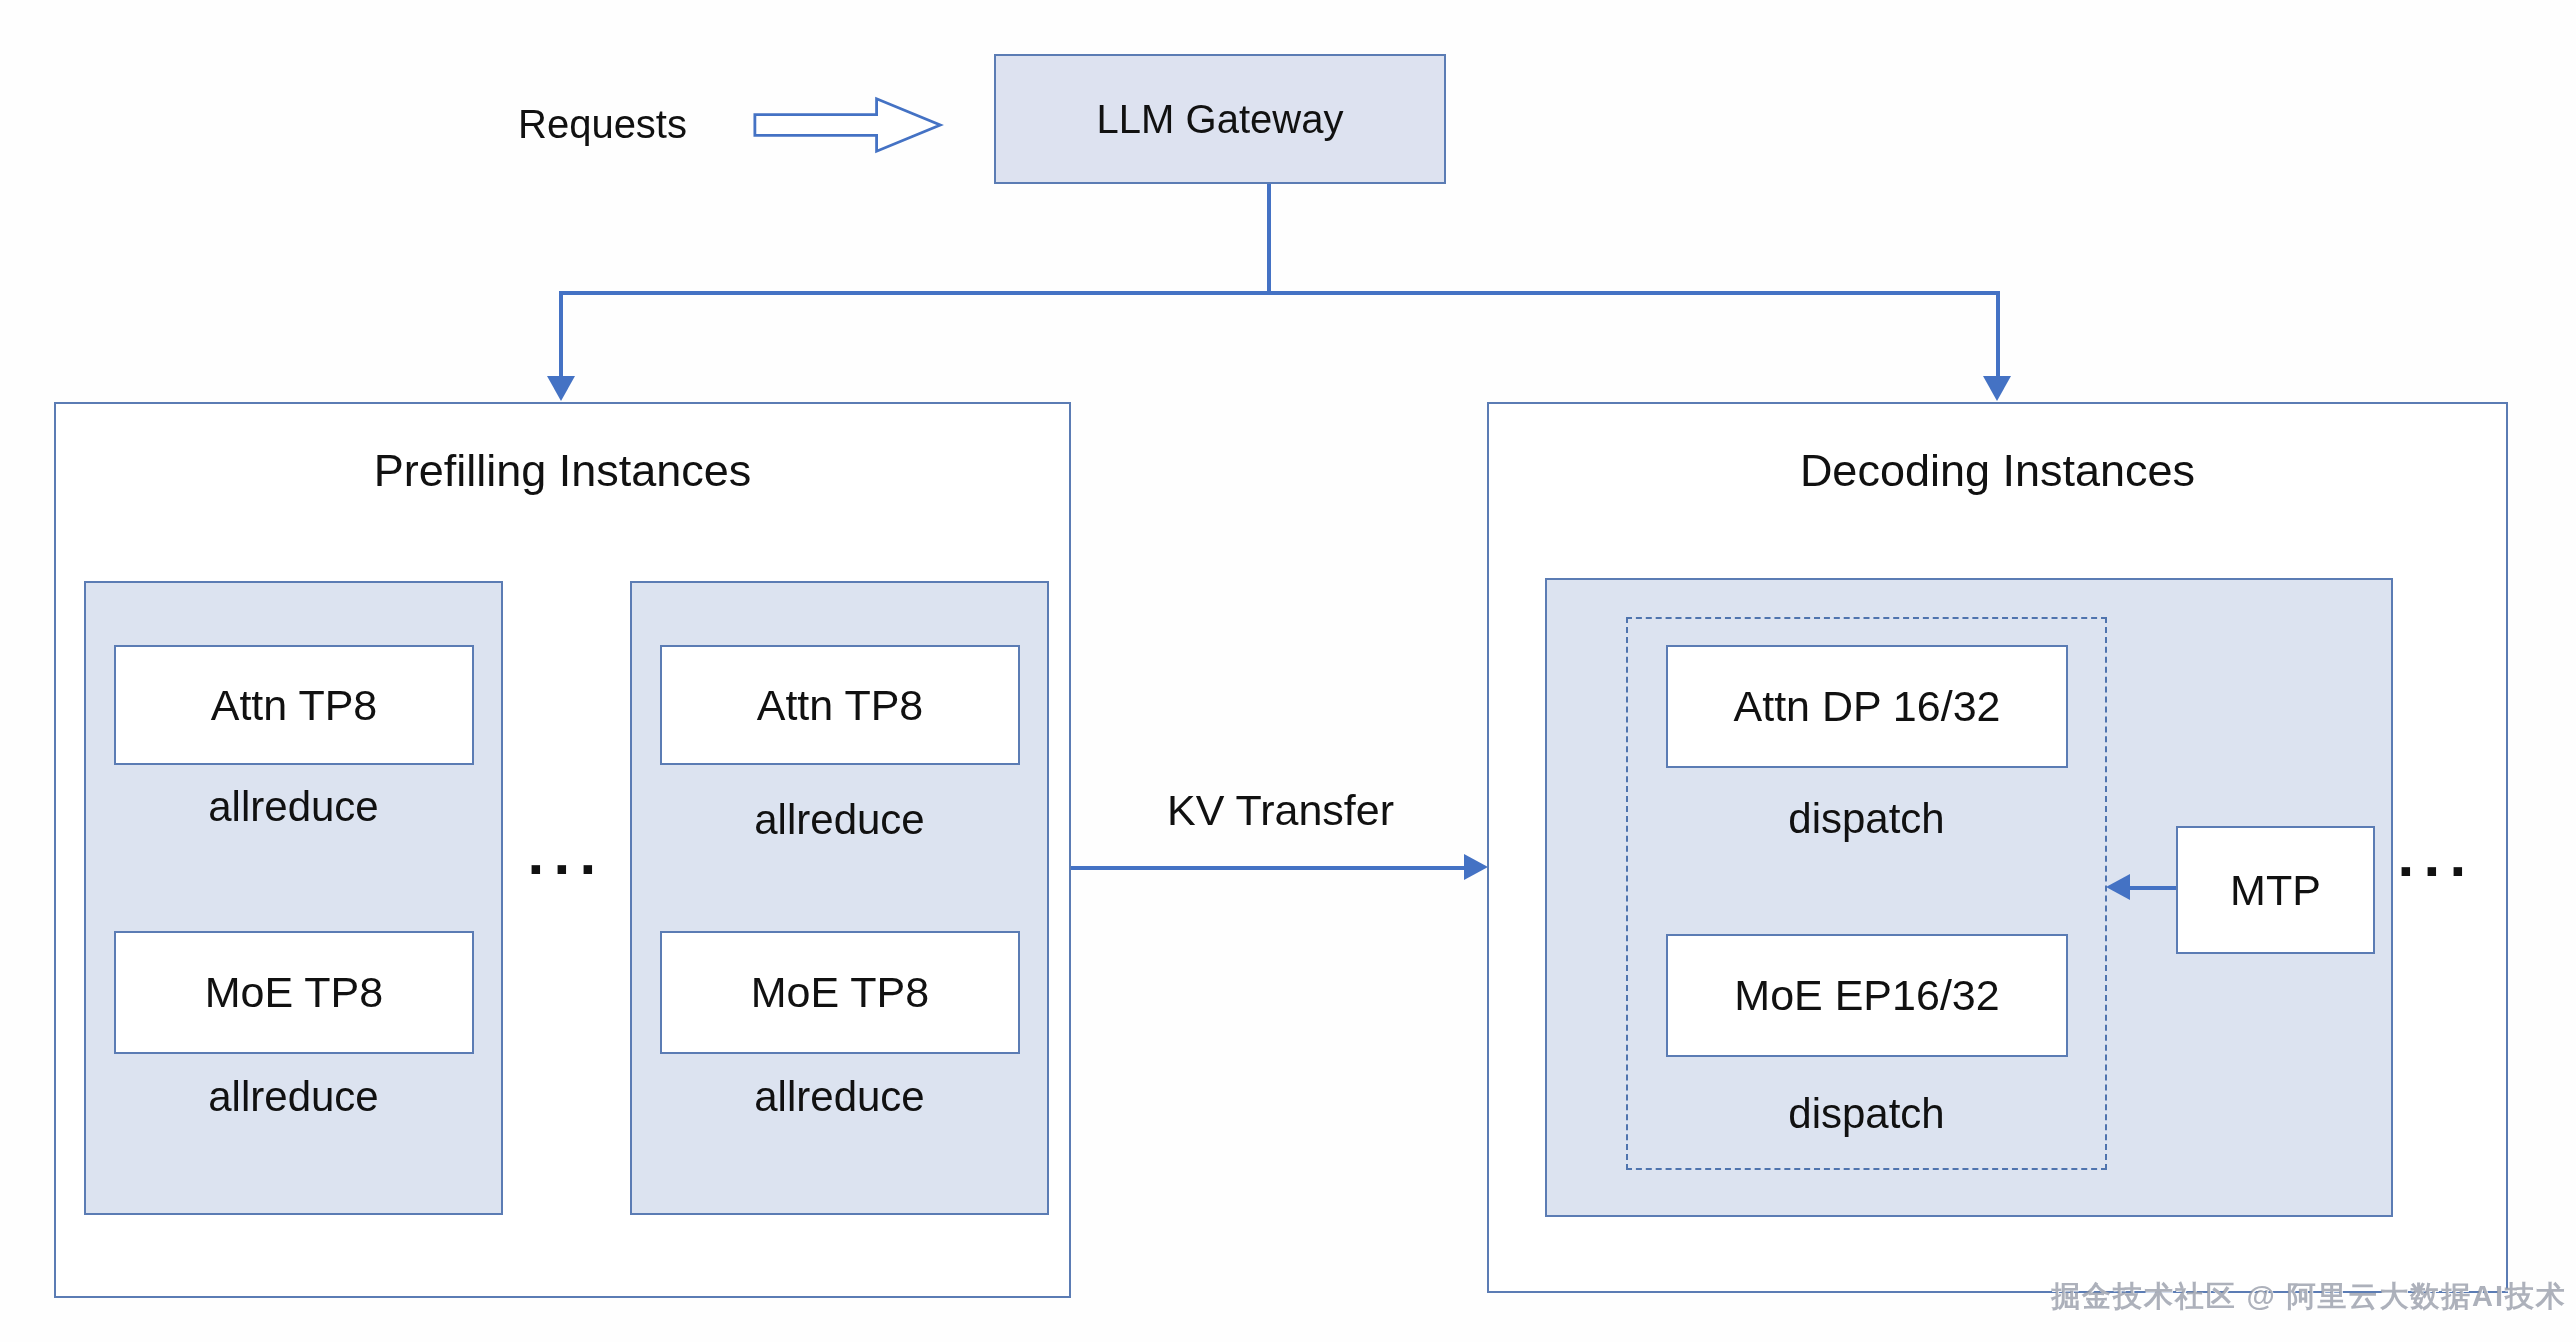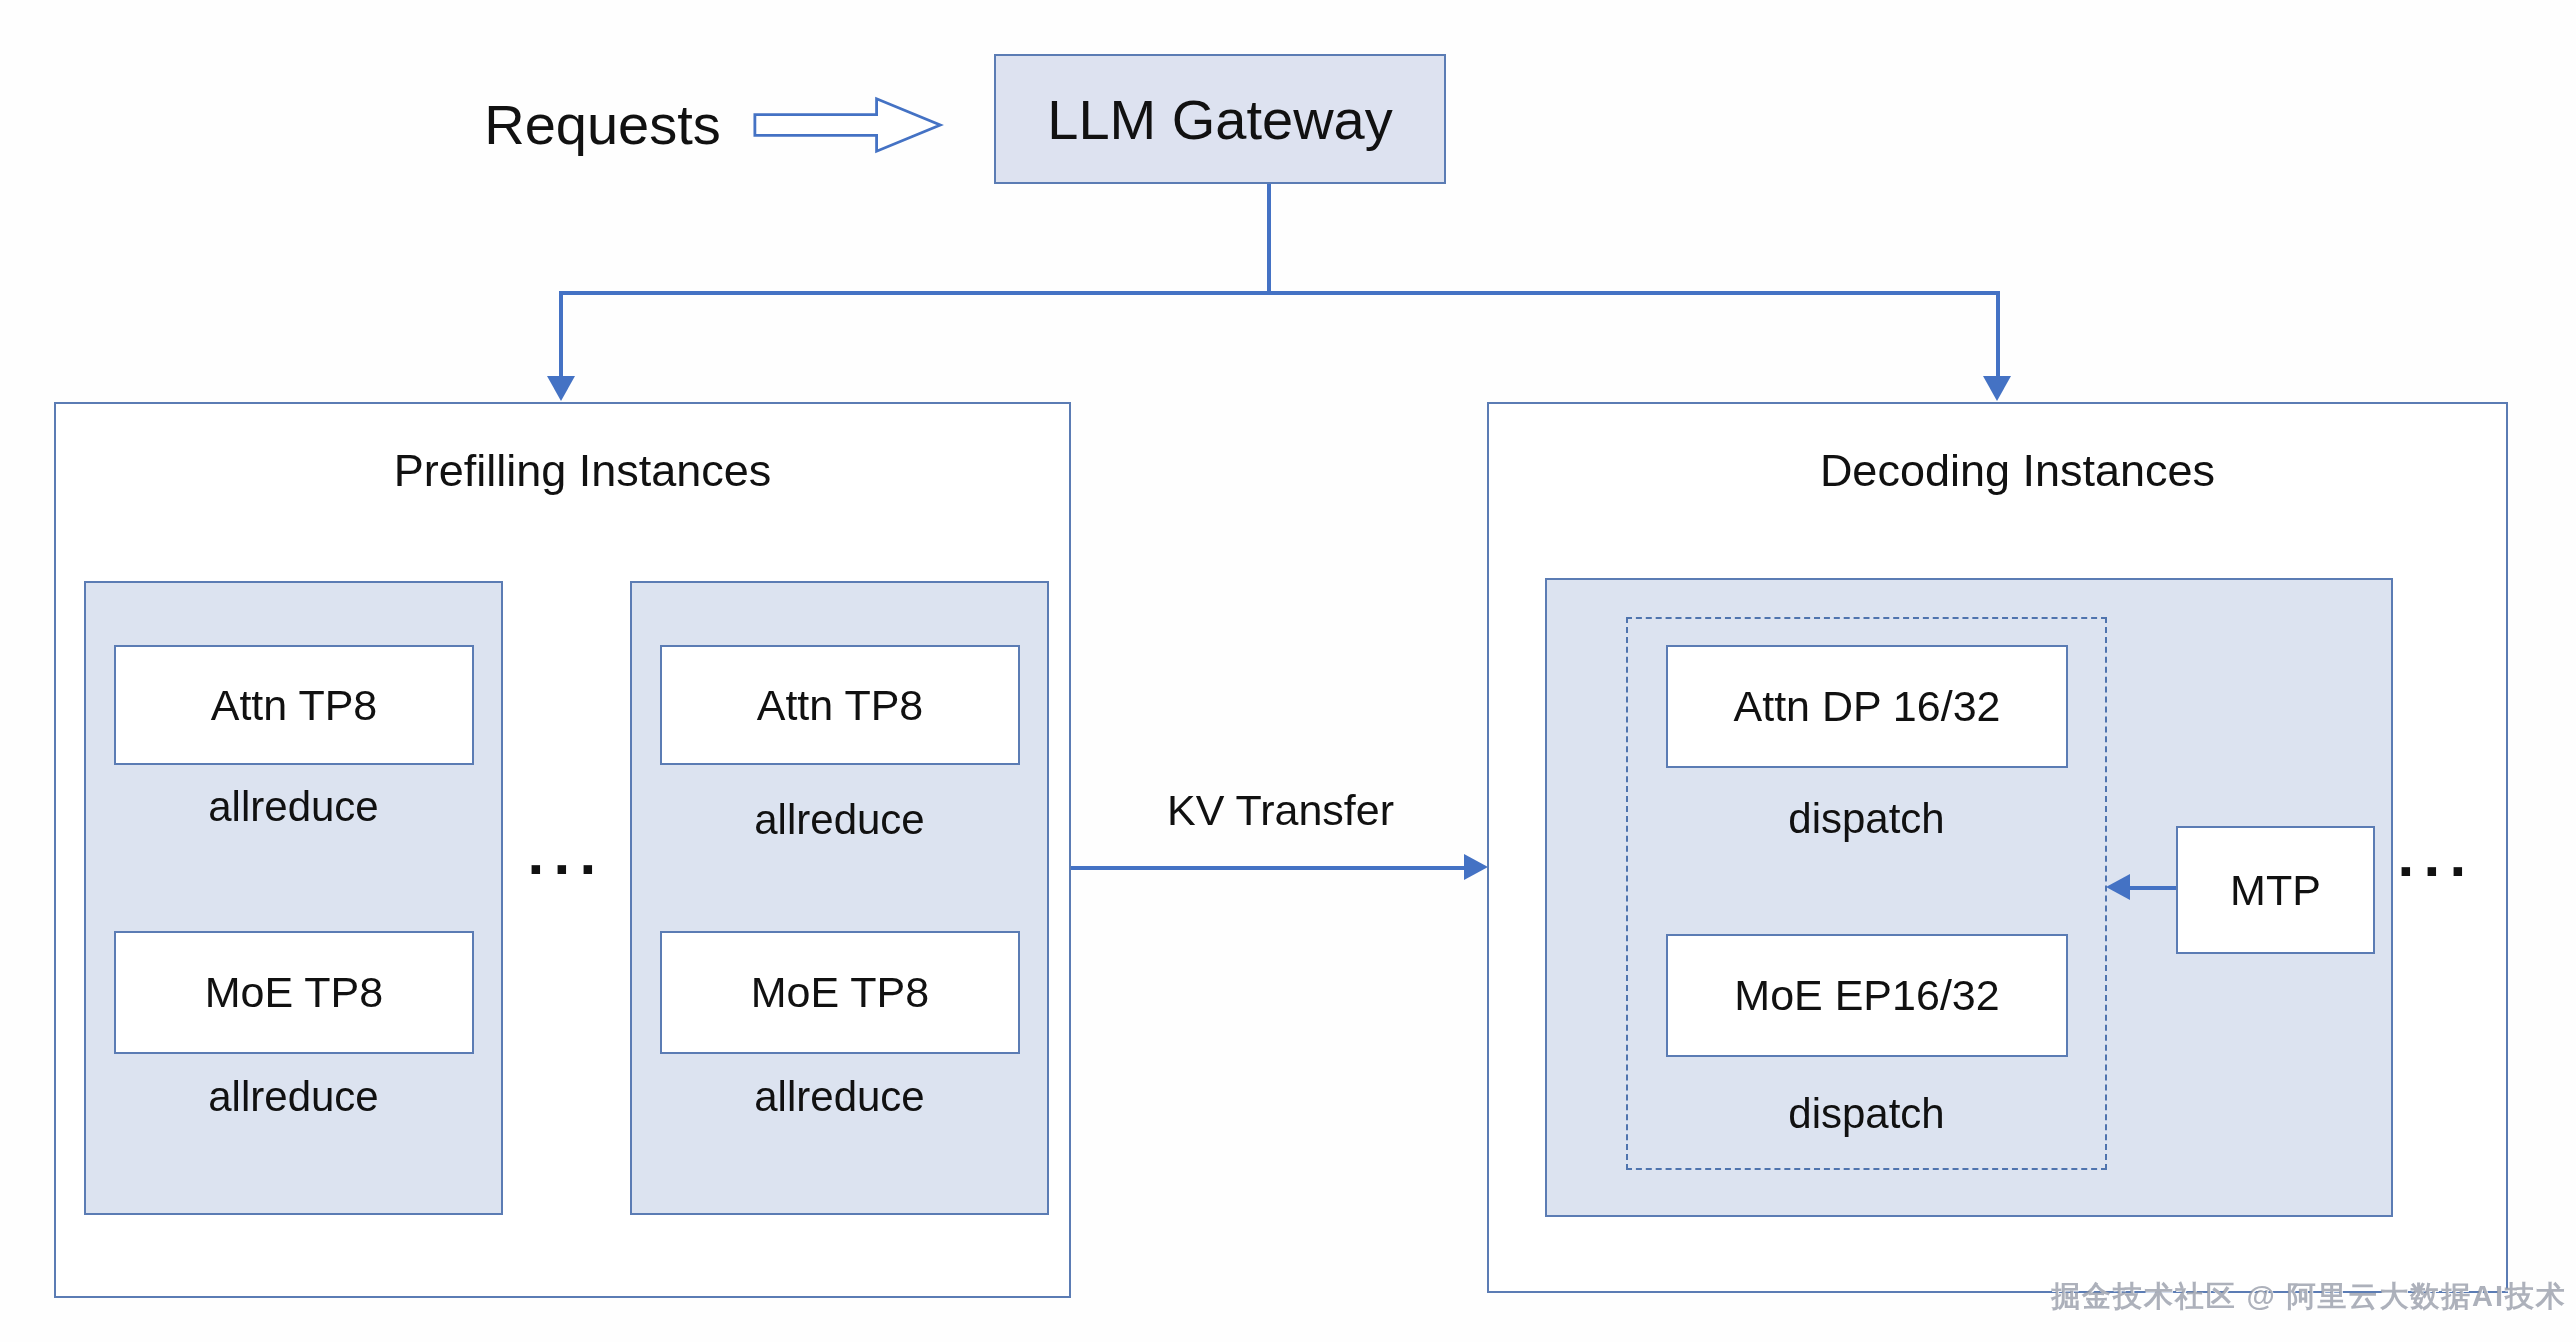--- a/index.html
+++ b/index.html
@@ -5,23 +5,23 @@
   html,body{margin:0;padding:0;background:#ffffff;}
   #canvas{
     position:relative;width:2576px;height:1342px;background:#fefefe;overflow:hidden;
     font-family:"Liberation Sans","DejaVu Sans",sans-serif;color:#111;
   }
   .abs{position:absolute;box-sizing:border-box;}
   .line{position:absolute;background:#4472c4;}
   .bigbox{border:2.8px solid #5b7cb4;background:#ffffff;}
   .card{background:#dce3f0;border:2.8px solid #5b7cb4;}
   .wbox{background:#ffffff;border:2.8px solid #5b7cb4;display:flex;align-items:center;justify-content:center;font-size:43px;white-space:nowrap;}
-  .title{position:absolute;left:8px;width:100%;text-align:center;font-size:45px;top:41px;padding-left:12px;}
+  .title{position:absolute;left:0;width:100%;text-align:center;font-size:45px;top:41px;}
   .note{position:absolute;left:0;width:100%;text-align:center;font-size:42px;}
-  .lbl{display:flex;align-items:center;justify-content:center;font-size:56px;white-space:nowrap;}
+  .lbl{display:flex;align-items:center;justify-content:center;font-size:40px;white-space:nowrap;}
   .ellipsis{position:absolute;text-align:center;font-size:60px;font-weight:900;letter-spacing:9.3px;line-height:65px;height:65px;}
   .tri-down{width:0;height:0;border-left:14px solid transparent;border-right:14px solid transparent;border-top:25px solid #4472c4;}
   .tri-right{width:0;height:0;border-top:13px solid transparent;border-bottom:13px solid transparent;border-left:24px solid #4472c4;}
   .tri-left{width:0;height:0;border-top:13px solid transparent;border-bottom:13px solid transparent;border-right:24px solid #4472c4;}
   .watermark{
     position:absolute;right:9.3px;top:1277px;z-index:9;font-size:29px;font-weight:700;
     color:rgba(138,144,158,0.70);text-shadow:0.9px 0.9px 0 rgba(255,255,255,0.95);
     white-space:nowrap;letter-spacing:1.9px;text-align:right;
   }
 </style>

